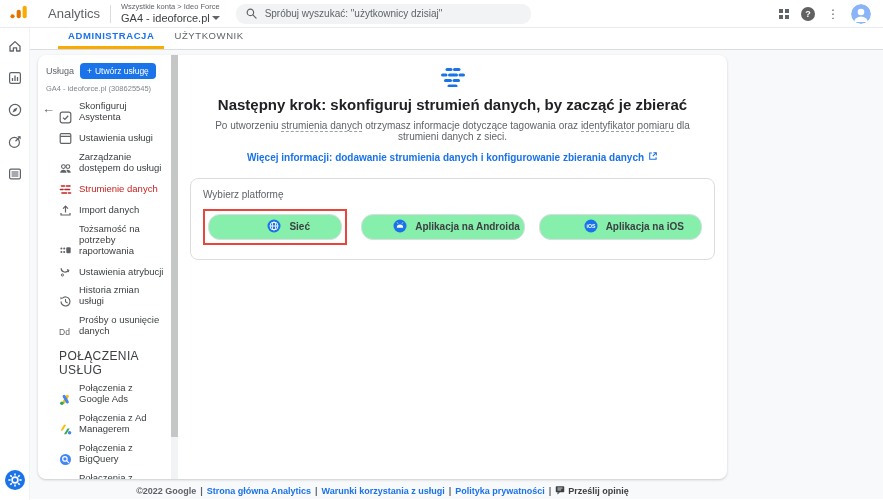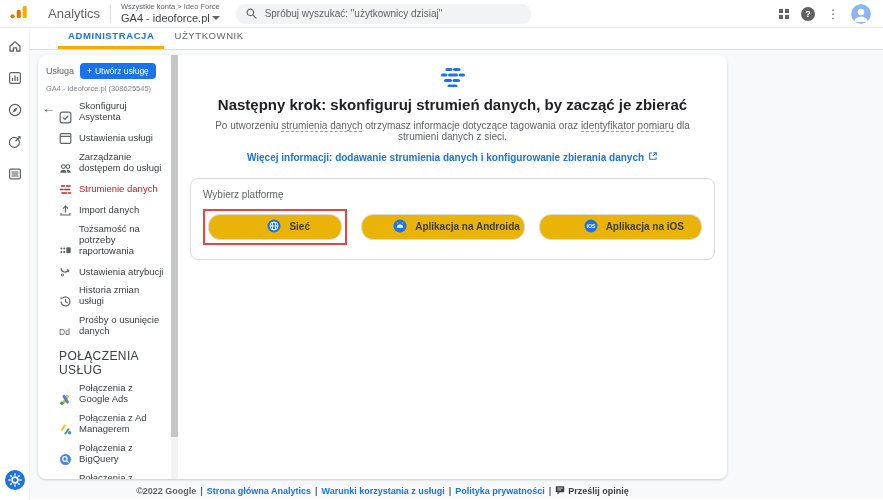--- a/index.html
+++ b/index.html
@@ -75,21 +75,21 @@
   .title { font-size:15px; color:#202124; margin-top:5px; }
   .subtitle { font-size:10px; color:#5f6368; margin-top:7px; padding:0 26px; }
   .dotted { border-bottom:1px dashed #9aa0a6; cursor:help; }
   .learn { margin-top:9px; font-size:10px; font-weight:bold; color:#1a73e8; cursor:pointer;
     display:inline-flex; align-items:center; gap:4px; }
   .panel { margin:13px 12px 0; border:1px solid #dadce0; border-radius:8px; text-align:left;
     padding:10px 12px 14px; }
   .panel-label { font-size:10px; color:#5f6368; }
   .btnrow { margin-top:9px; display:flex; gap:14px; align-items:center; }
   .red-wrap { flex:1; border:2px solid #e8453c; padding:3px; display:flex; }
-  .pbtn { flex:1; height:26px; border:1px solid #dadce0; border-radius:12px; background:#eab308;
+  .pbtn { flex:1; height:26px; border:1px solid #dadce0; border-radius:12px; background:#86efac;
     display:flex; align-items:center; justify-content:center; gap:8px; cursor:pointer;
     font-size:10px; font-weight:bold; color:#3c4043; font-family:"Liberation Sans", sans-serif;padding-left:27px; }
 
   
   .footer { width:689px; margin-left:8px; text-align:center; margin-top:6px; font-size:9px;
     color:#5f6368; display:flex; justify-content:center; align-items:center; gap:4px;font-weight:bold; }
   .footer .flink { color:#1a73e8; cursor:pointer; }
   .footer .fb { display:inline-flex; align-items:center; gap:3px; color:#3c4043; cursor:pointer; }
 </style>
 </head>

